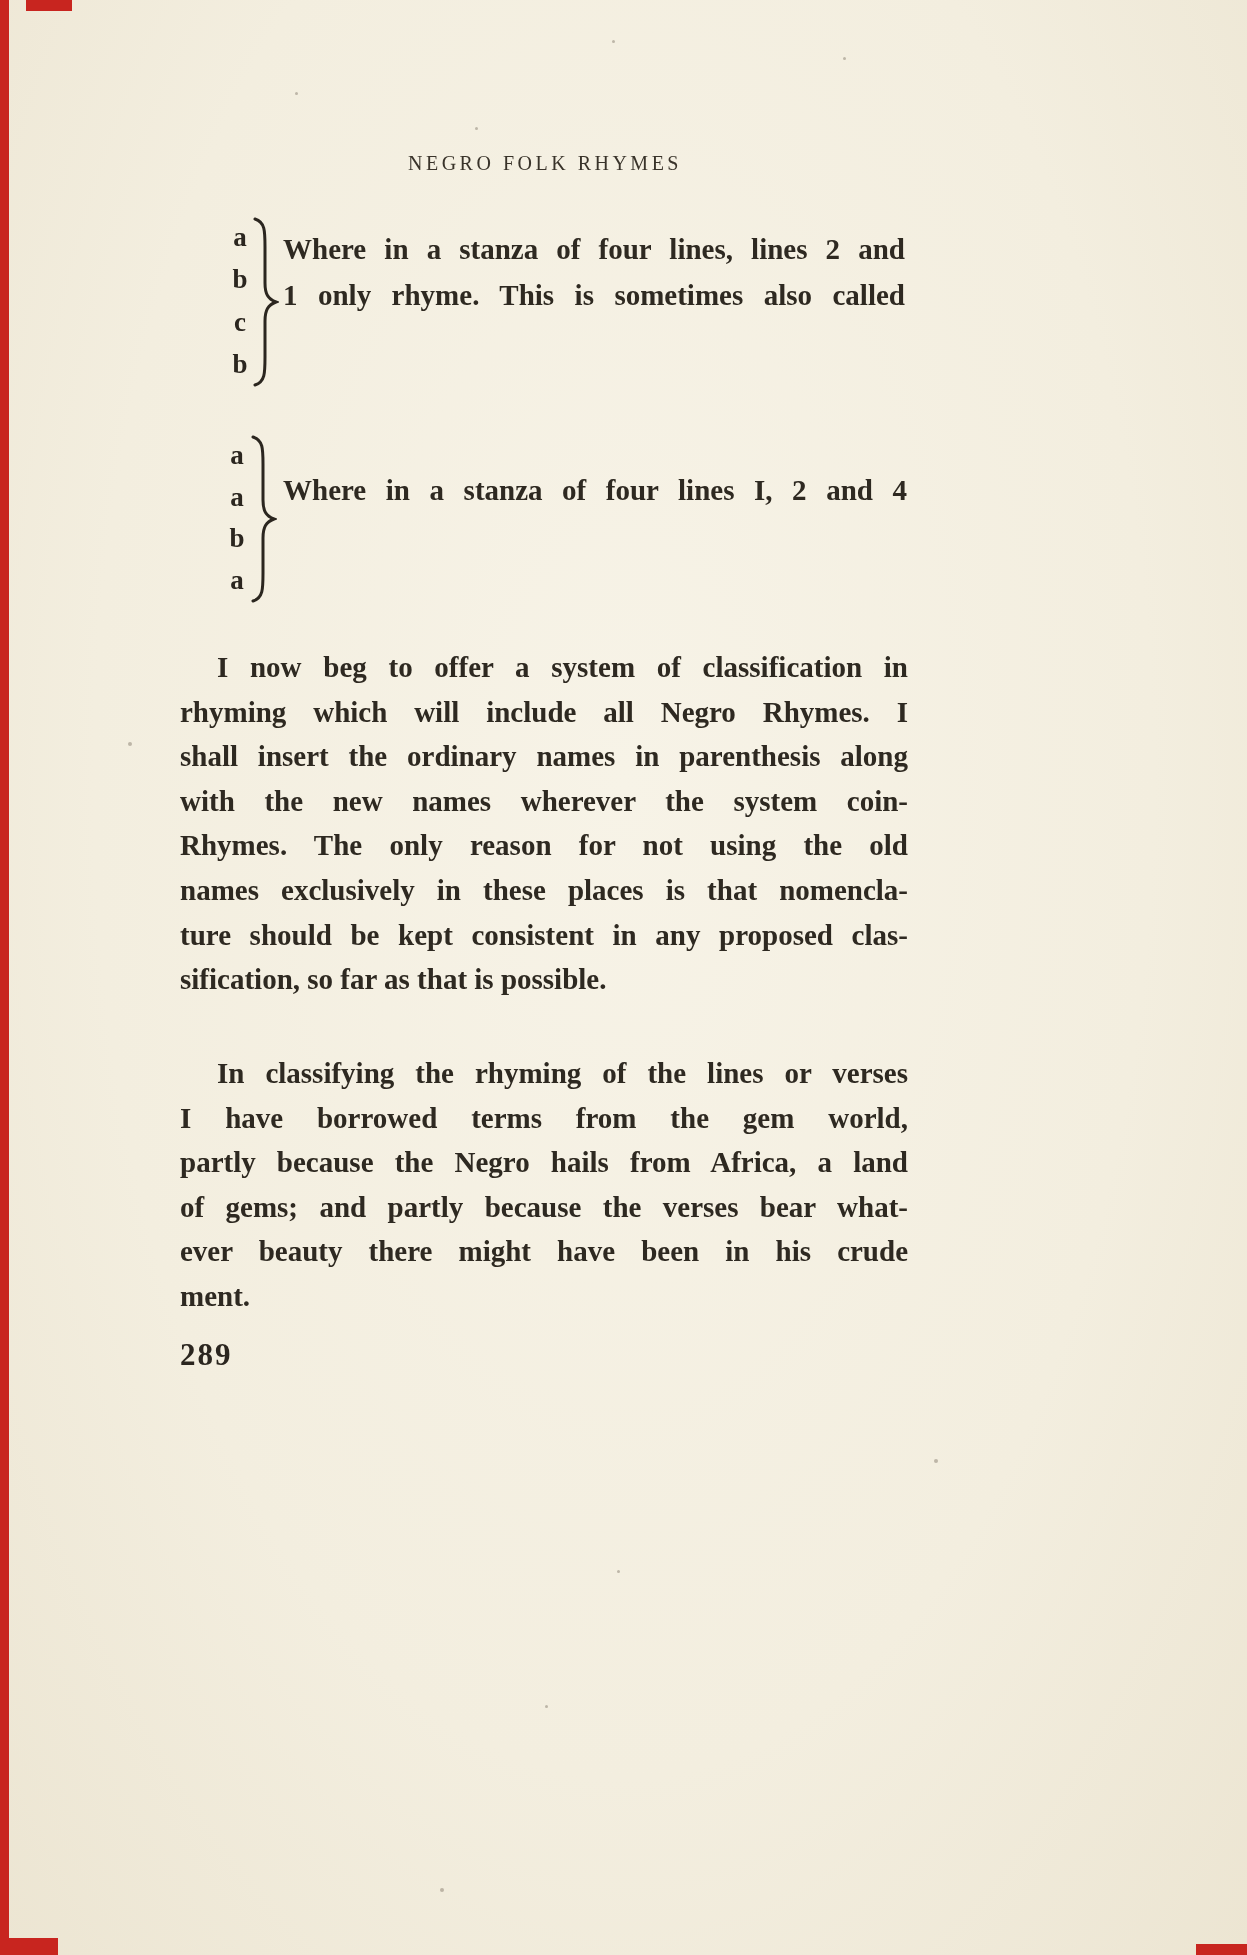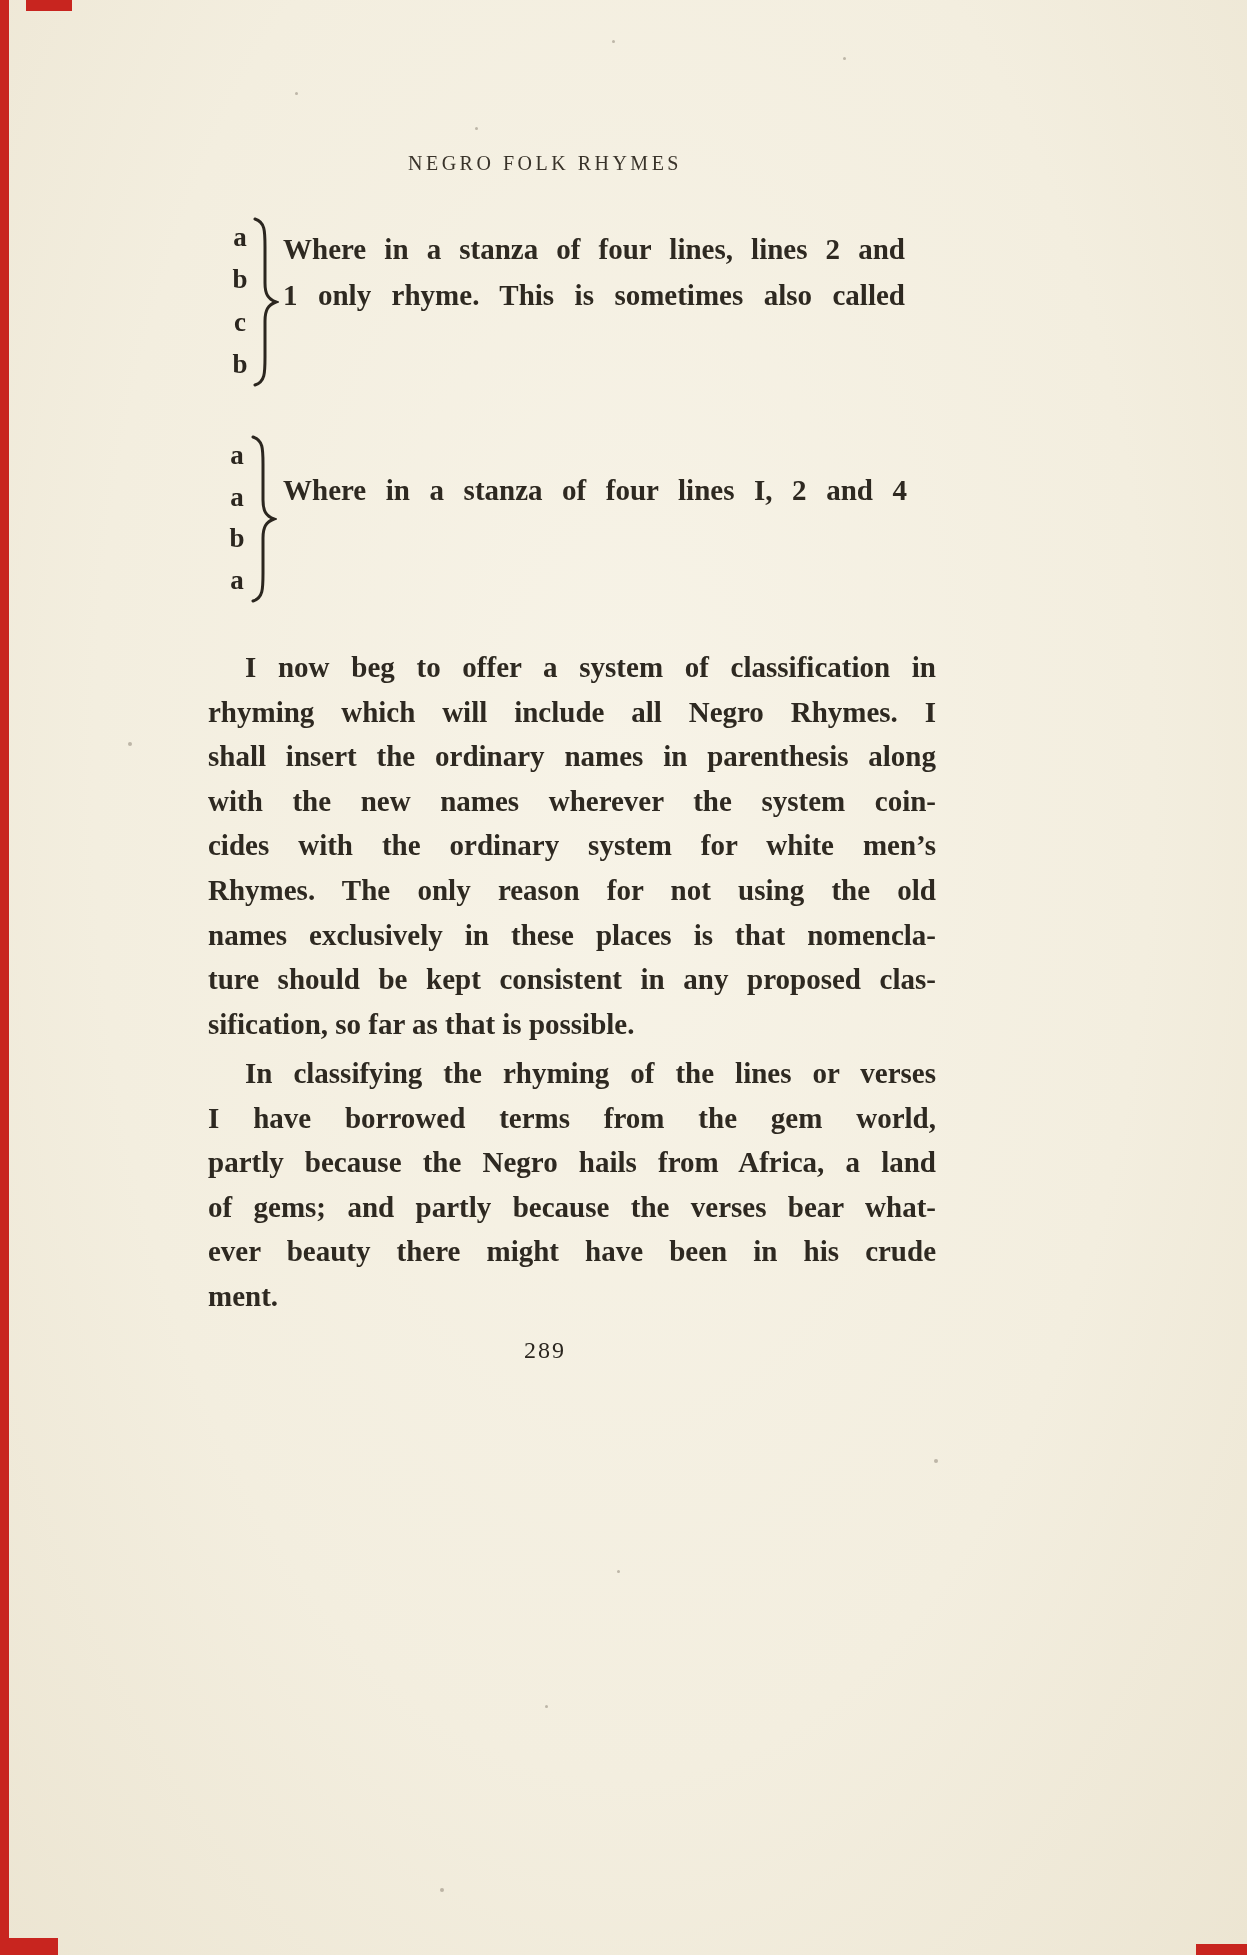--- a/index.html
+++ b/index.html
@@ -45,32 +45,32 @@
   .brace-2 { left: 249px; top: 433px; }
 
   .rb-text {
     position: absolute; font-size: 29px; line-height: 46px; color: #2e2921;
   }
   .rb-text-1 { left: 283px; top: 226px; width: 622px; }
   .rb-text-2 { left: 283px; top: 467px; width: 624px; }
 
   .paragraph {
     position: absolute; left: 180px; width: 728px;
-    font-size: 29px; line-height: 44.6px; color: #2e2921; margin-left: 28px;
+    font-size: 29px; line-height: 44.6px; color: #2e2921;
   }
   .para-1 { top: 645px; }
   .para-2 { top: 1051px; }
 
   .tline { text-align: justify; font-weight: bold; }
   .jline { text-align-last: justify; }
   .indent { text-indent: 37px; }
 
   .page-number {
     position: absolute; left: 180px; top: 1337px; width: 730px;
-    text-align: center; font-size: 24px; letter-spacing: 2px; color: #2b261f;
+    font-size: 31px; letter-spacing: 2px; color: #2b261f; font-weight: bold;
   }
 </style>
 </head>
 <body>
 
 <div class="page">
 
   <div class="red-strip edge-left"></div>
   <div class="red-strip mark-topleft"></div>
   <div class="red-strip mark-botleft"></div>
@@ -119,21 +119,20 @@
     <div class="rb-text rb-text-2">
       <div class="tline jline">Where in a stanza of four lines I, 2 and 4</div>
     </div>
   </div>
 
   <div class="paragraph para-1">
     <div class="tline jline indent">I now beg to offer a system of classification in</div>
     <div class="tline jline">rhyming which will include all Negro Rhymes. I</div>
     <div class="tline jline">shall insert the ordinary names in parenthesis along</div>
     <div class="tline jline">with the new names wherever the system coin-</div>
-    <div class="tline jline">cides with the ordinary system for white men’s</div>
     <div class="tline jline">Rhymes. The only reason for not using the old</div>
     <div class="tline jline">names exclusively in these places is that nomencla-</div>
     <div class="tline jline">ture should be kept consistent in any proposed clas-</div>
     <div class="tline">sification, so far as that is possible.</div>
   </div>
 
   <div class="paragraph para-2">
     <div class="tline jline indent">In classifying the rhyming of the lines or verses</div>
     <div class="tline jline">I have borrowed terms from the gem world,</div>
     <div class="tline jline">partly because the Negro hails from Africa, a land</div>

